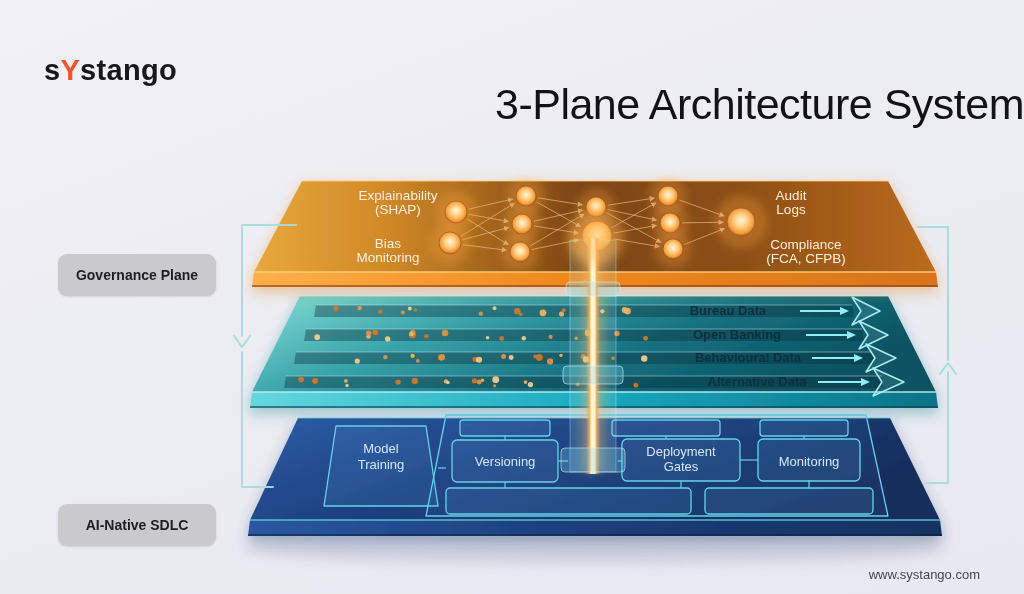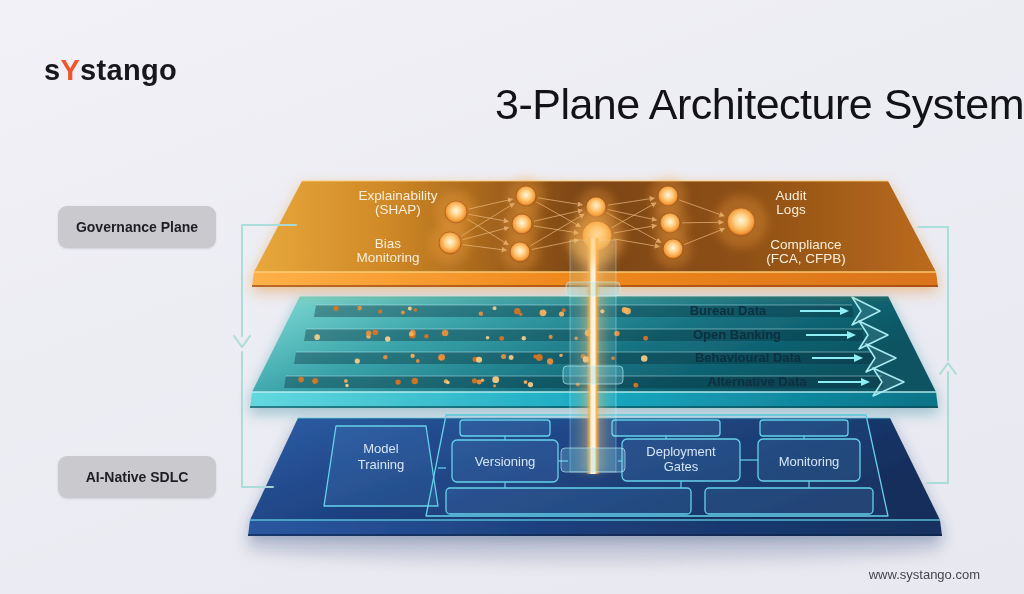--- a/index.html
+++ b/index.html
@@ -8,21 +8,21 @@
     background:linear-gradient(160deg,#f2f1f7 0%,#ececf3 45%,#e8e8f0 100%);
     font-family:"Liberation Sans", sans-serif;
   }
   .logo{position:absolute;left:44px;top:34px;font-size:29px;font-weight:bold;
     letter-spacing:.3px;color:#17171c;margin-top:20px;}
   .logo .accent{color:#f2542d;}
   .page-title{position:absolute;left:0;right:0;top:80px;margin:0;text-align:right;
     font-size:43px;font-weight:normal;color:#121217;letter-spacing:-0.5px;}
   .side-label{position:absolute;left:58px;width:158px;height:42px;background:#c9c9ce;
     border-radius:9px;display:flex;align-items:center;justify-content:center;
-    font-size:14px;font-weight:bold;color:#1d1d24;box-shadow:0 1px 2px rgba(60,60,90,.15);}
+    font-size:14px;font-weight:bold;color:#1d1d24;box-shadow:0 1px 2px rgba(60,60,90,.15);margin-top:48px;}
   .side-label.l0{top:206px;}
   .side-label.l1{top:331px;}
   .side-label.l2{top:456px;justify-content:center;}
   .footer{position:absolute;right:44px;bottom:12px;font-size:13px;color:#45454f;}
   svg.diagram{position:absolute;left:0;top:0;}
   text{font-family:"Liberation Sans", sans-serif;}
   .gov-label{fill:#fbeeda;font-size:13.5px;}
   .track-label{fill:#0d3040;font-size:13px;font-weight:bold;}
   .sdlc-label{fill:#d5e5f7;font-size:13px;}
 </style>

